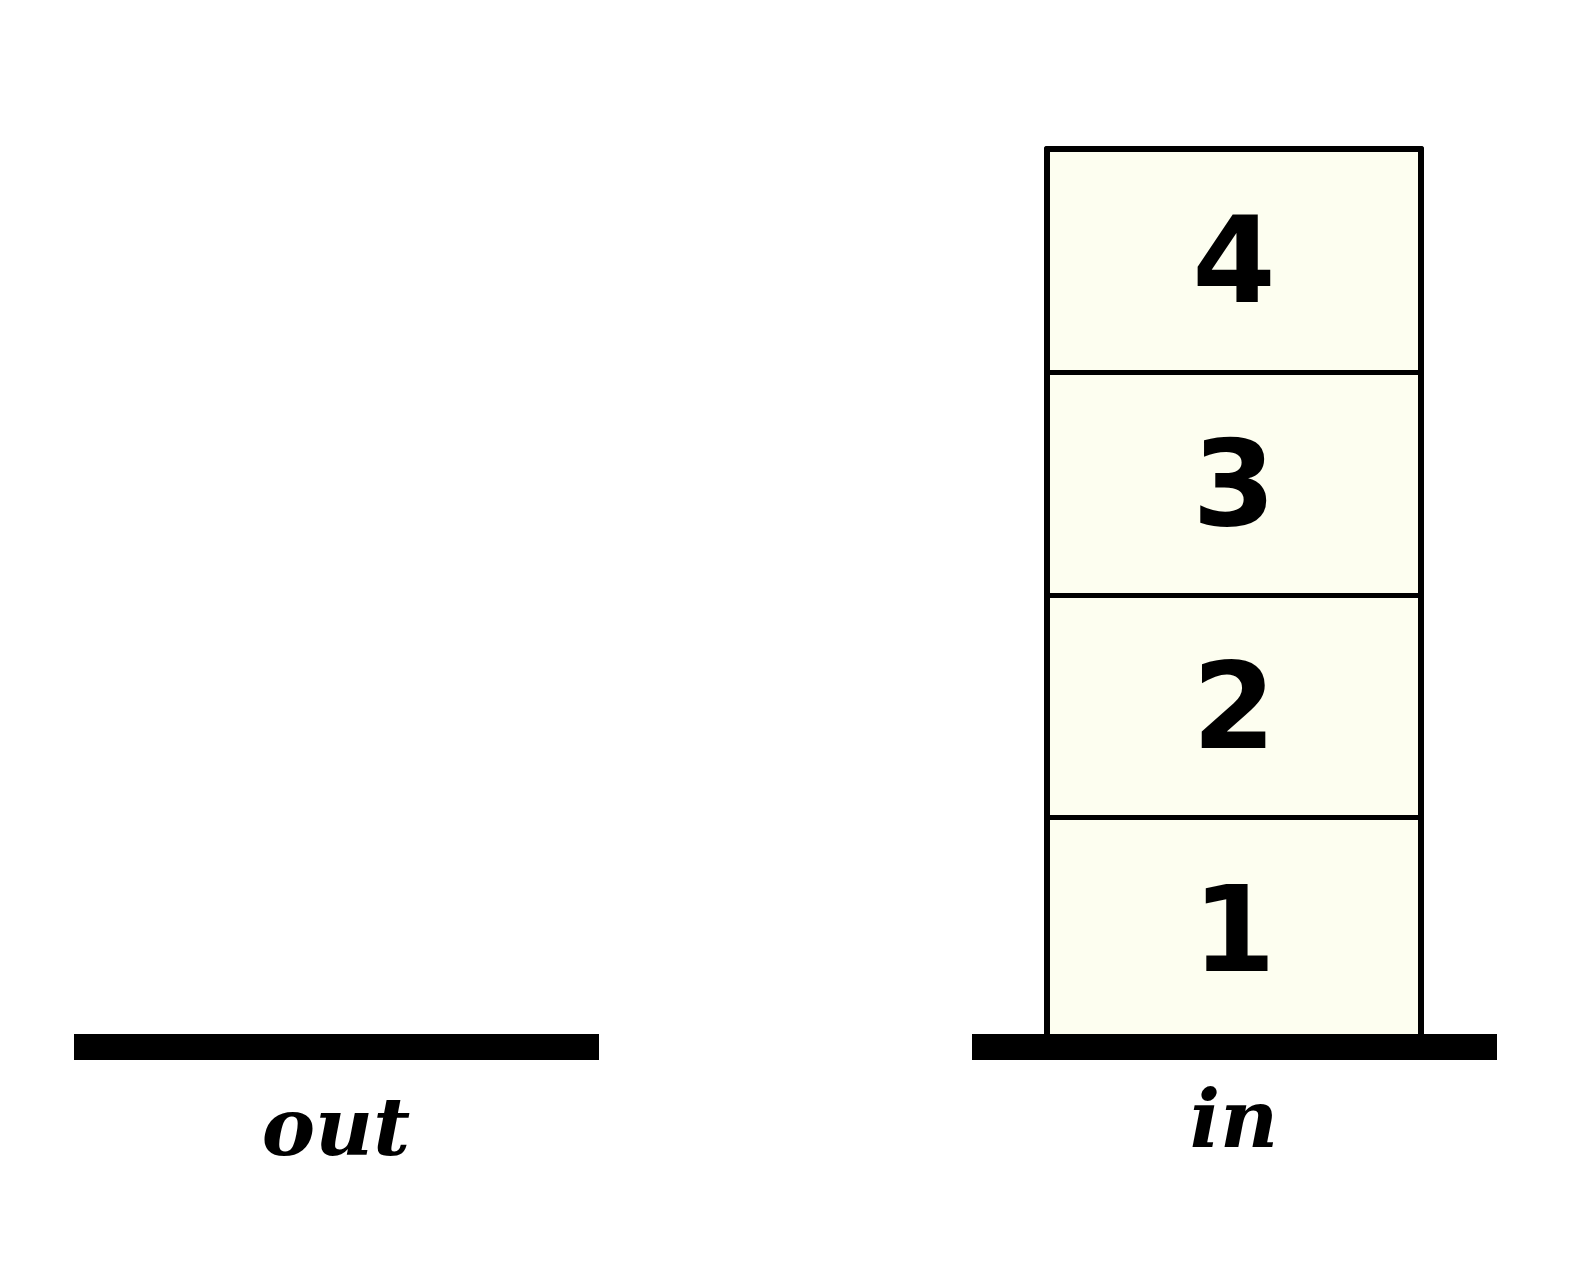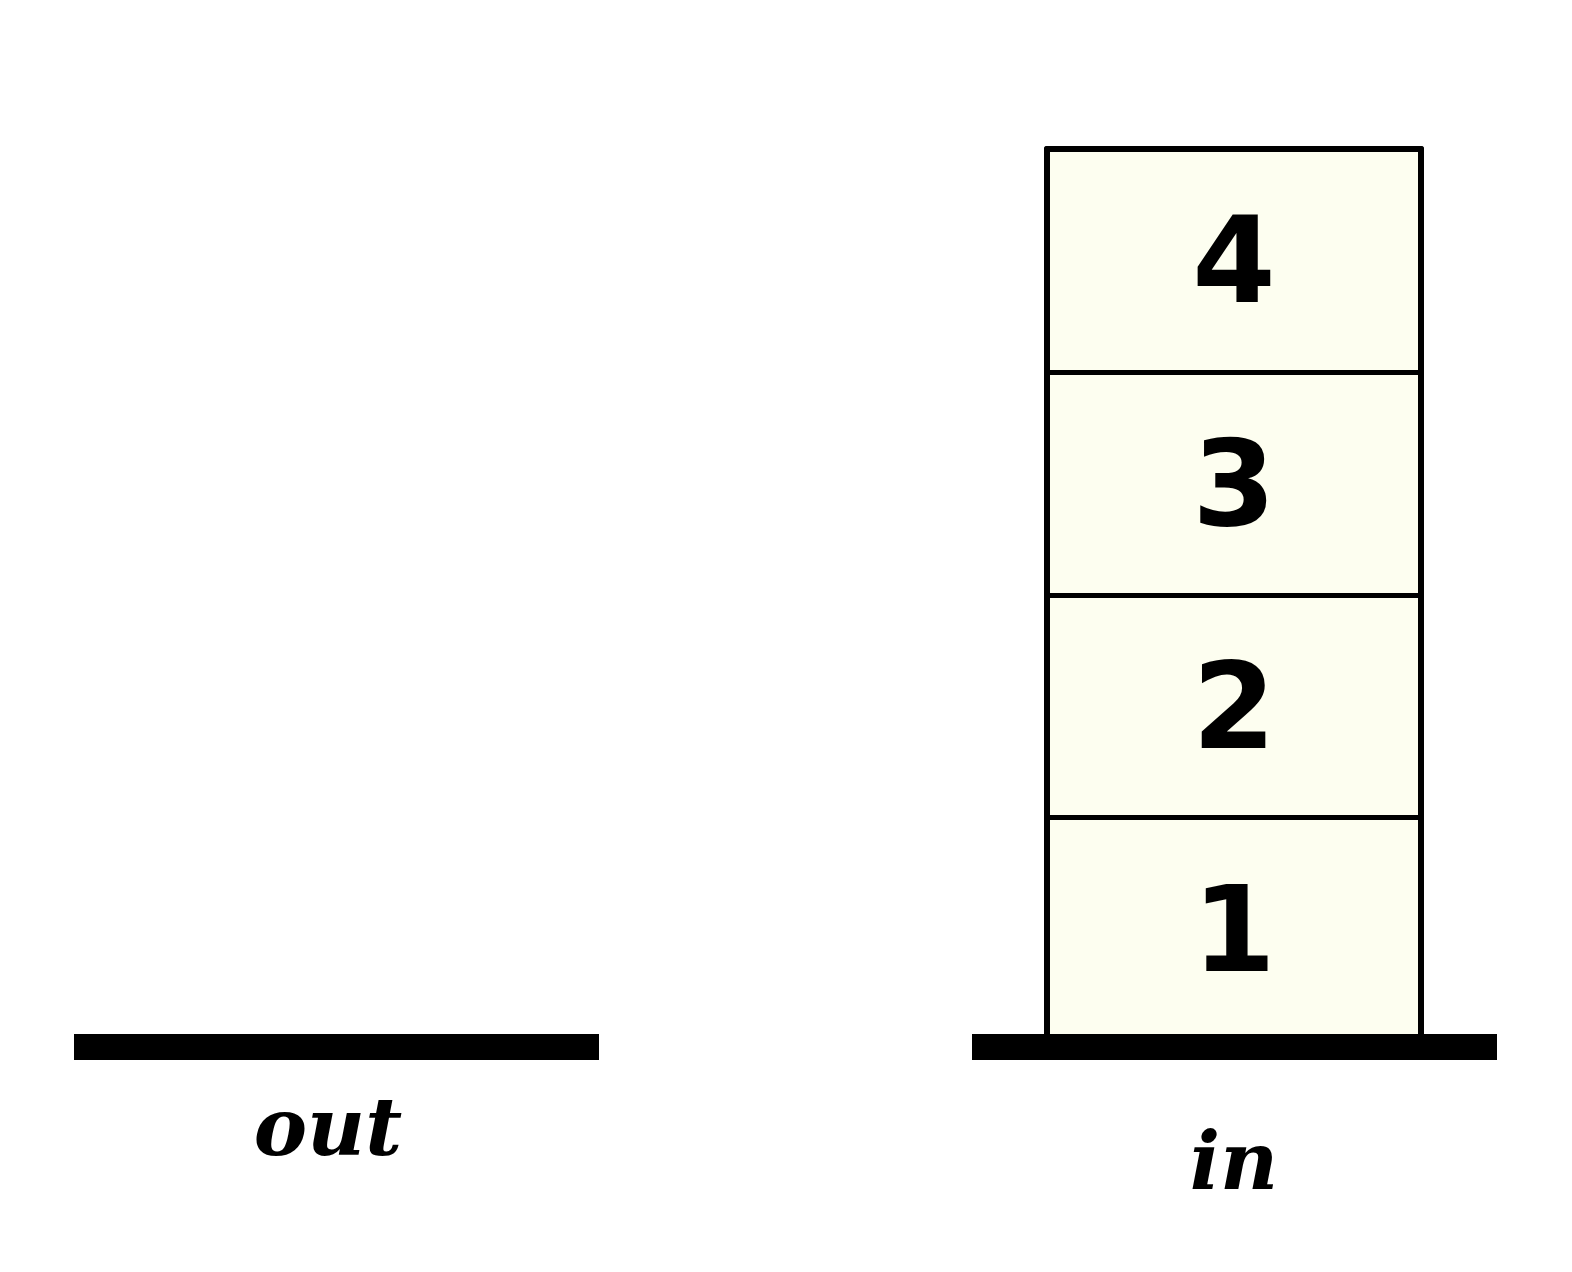--- a/index.html
+++ b/index.html
@@ -8,25 +8,25 @@
     .label { position: absolute; font-family: "DejaVu Serif", serif; font-style: italic; font-weight: bold; font-size: 80px; color: #000; text-align: center; width: 524px; }
     .stack { position: absolute; left: 1044px; top: 146px; width: 380px; height: 892px; box-sizing: border-box; border: 6px solid #000; border-bottom: none; border-radius: 3px 3px 0 0; background: #fdfef0; display: flex; flex-direction: column; }
     .cell { flex: 1; box-sizing: border-box; border-bottom: 5px solid #000; display: flex; align-items: center; justify-content: center; font-family: "DejaVu Sans", sans-serif; font-weight: bold; font-size: 120px; color: #000; }
     .cell:last-child { border-bottom: none; }
   </style>
 </head>
 <body>
 
 <div>
   <div class="base" style="left:74px; top:1034px; width:525px;"></div>
-  <div class="label" style="left:66px; top:1080px;">out</div>
+  <div class="label" style="left:74px; top:1080px;">out</div>
 </div>
 
 <div>
   <div class="stack">
     <div class="cell">4</div>
     <div class="cell">3</div>
     <div class="cell">2</div>
     <div class="cell">1</div>
   </div>
   <div class="base" style="left:972px; top:1034px; width:525px;"></div>
-  <div class="label" style="left:972px; top:1072px;margin-top:42px;">in</div>
+  <div class="label" style="left:972px; top:1072px;">in</div>
 </div>
 
 </body></html>

